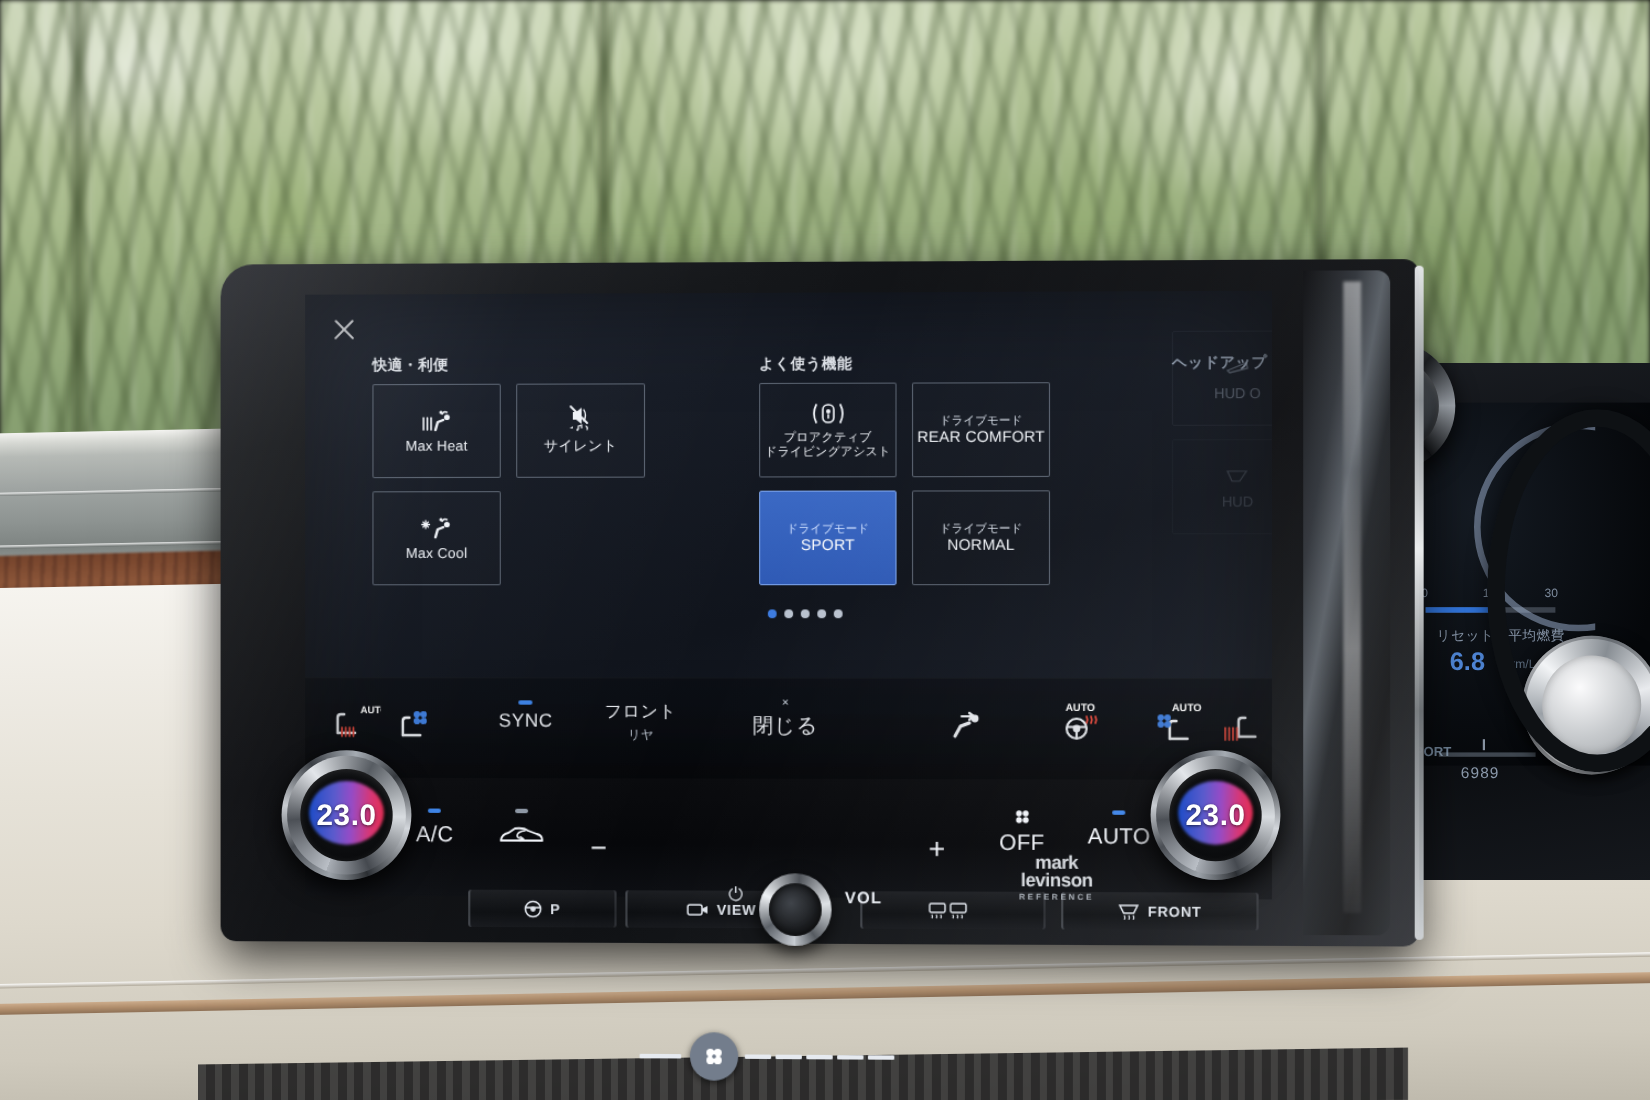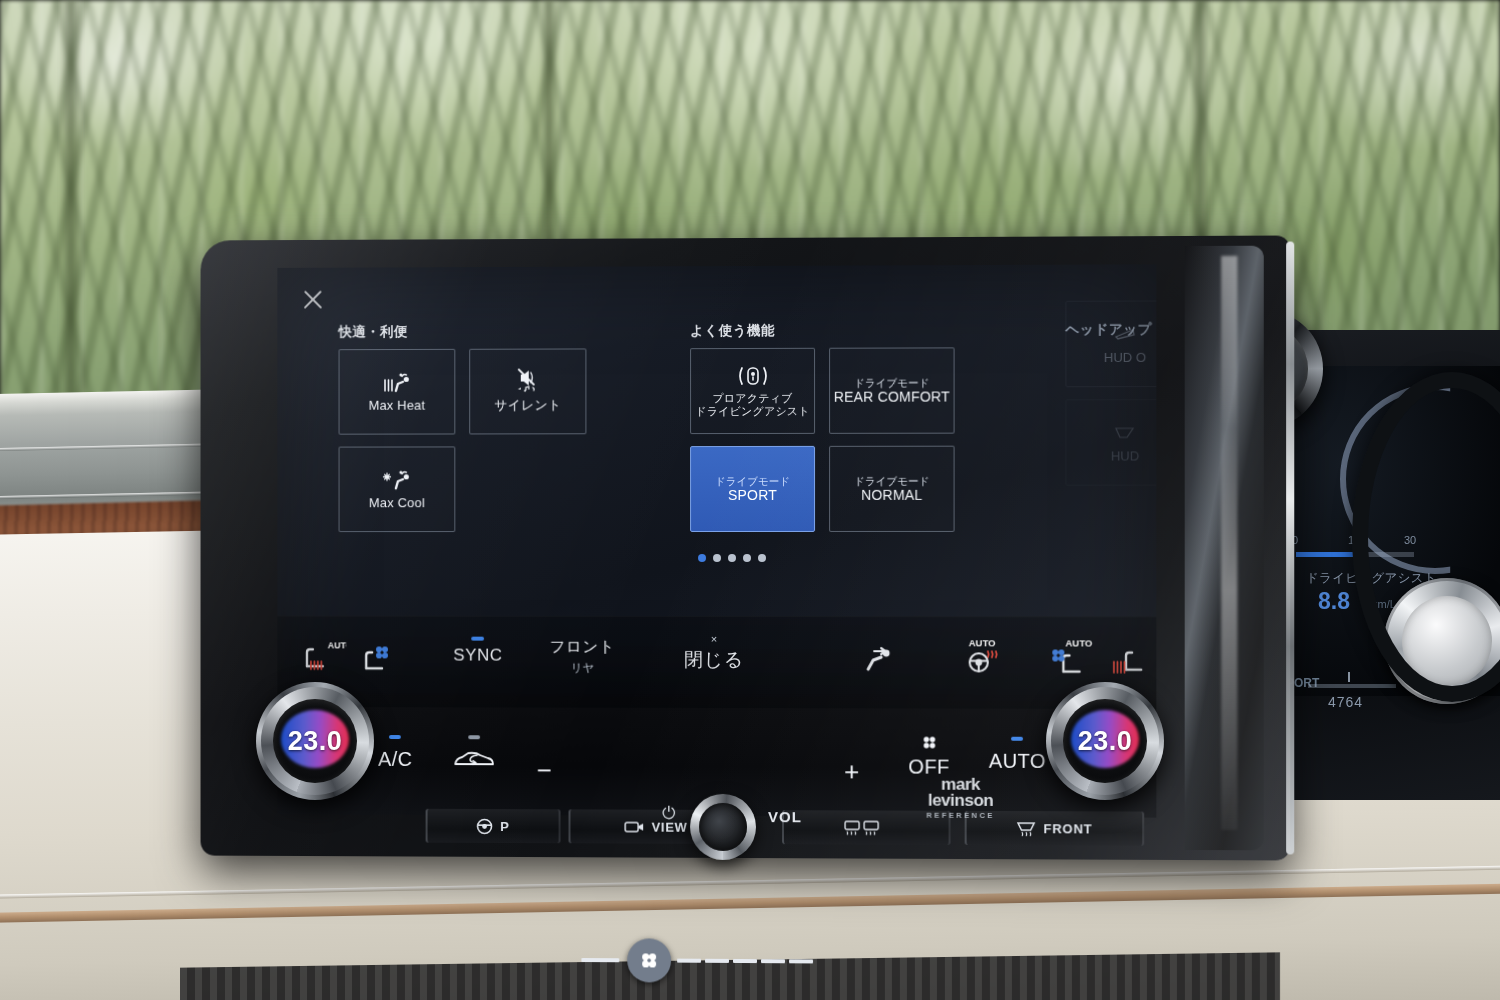--- a/index.html
+++ b/index.html
@@ -352,27 +352,27 @@
   <div class="cl-screen">
     <div class="cl-arc"></div>
     <div class="cl-arc2"></div>
     <div class="cl-ticks">
       <span style="left:0px;">0</span>
       <span style="left:56px;">18</span>
       <span style="left:112px;">30</span>
     </div>
     <div class="cl-bar-track"></div>
     <div class="cl-bar-fill"></div>
-    <div class="cl-lab">ドライビングアシスト</div>
-    <div class="cl-val">8.8</div>
+    <div class="cl-lab">リセット間平均燃費</div>
+    <div class="cl-val">6.8</div>
     <div class="cl-unit">km/L</div>
     <div class="cl-sport">SPORT</div>
     <div class="cl-fuel-track"></div>
     <div class="cl-fuel-mark"></div>
-    <div class="cl-odo">4764</div>
+    <div class="cl-odo">6989</div>
   </div>
   <div class="cl-knob"></div>
 </div>
 <div class="steer-rim"></div>
 
 <div class="power-wrap">
   <div class="power-btn">
     <span class="power-txt">POWER</span>
     <span class="power-ico">⏻</span>
   </div>

